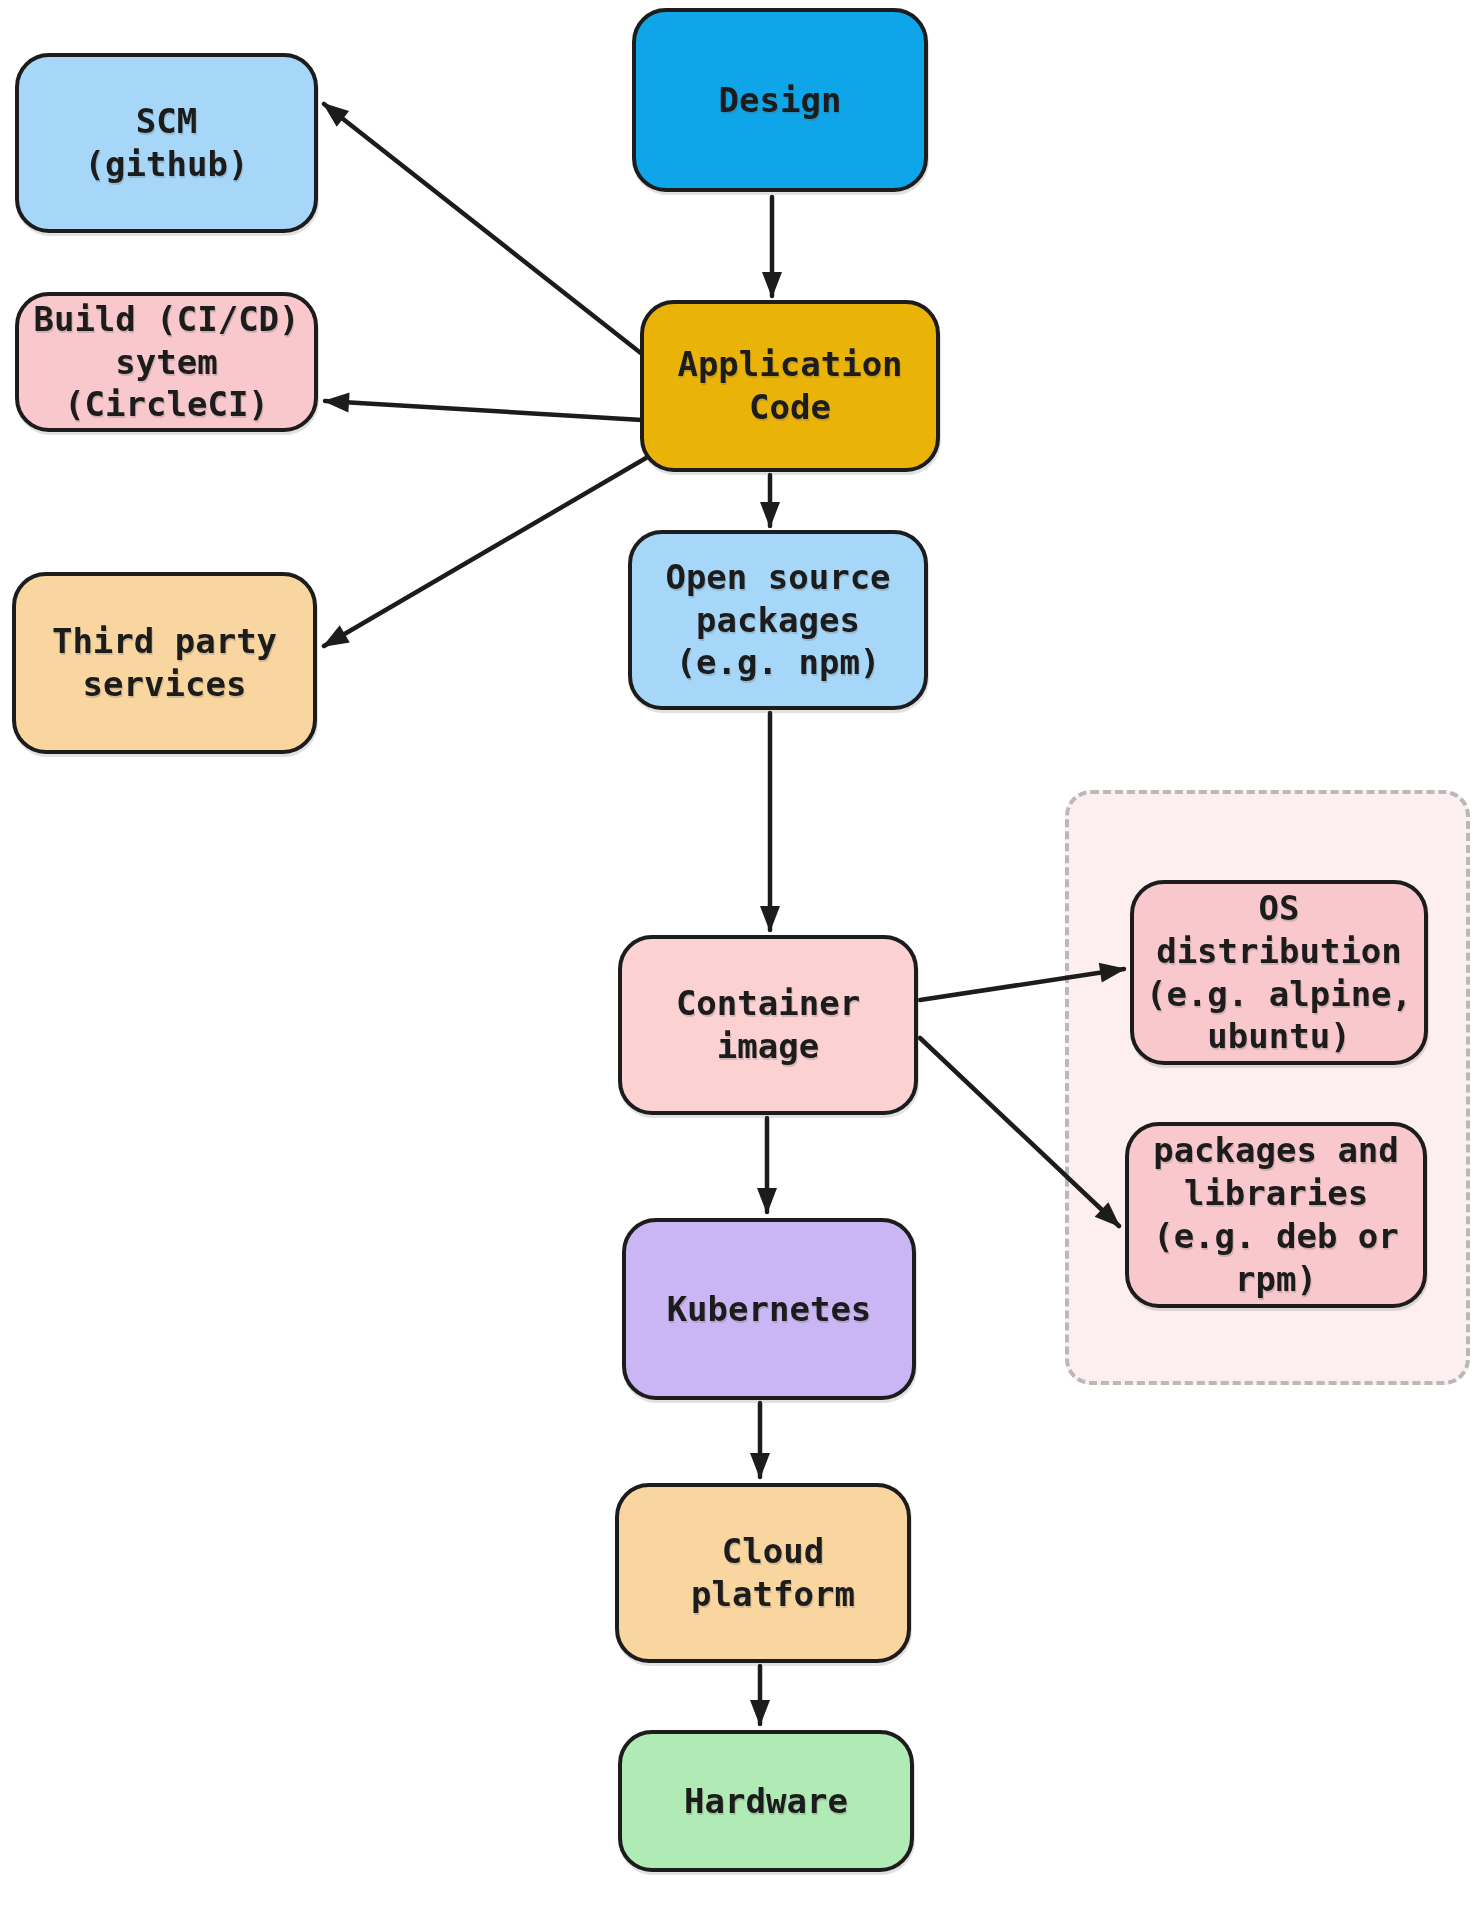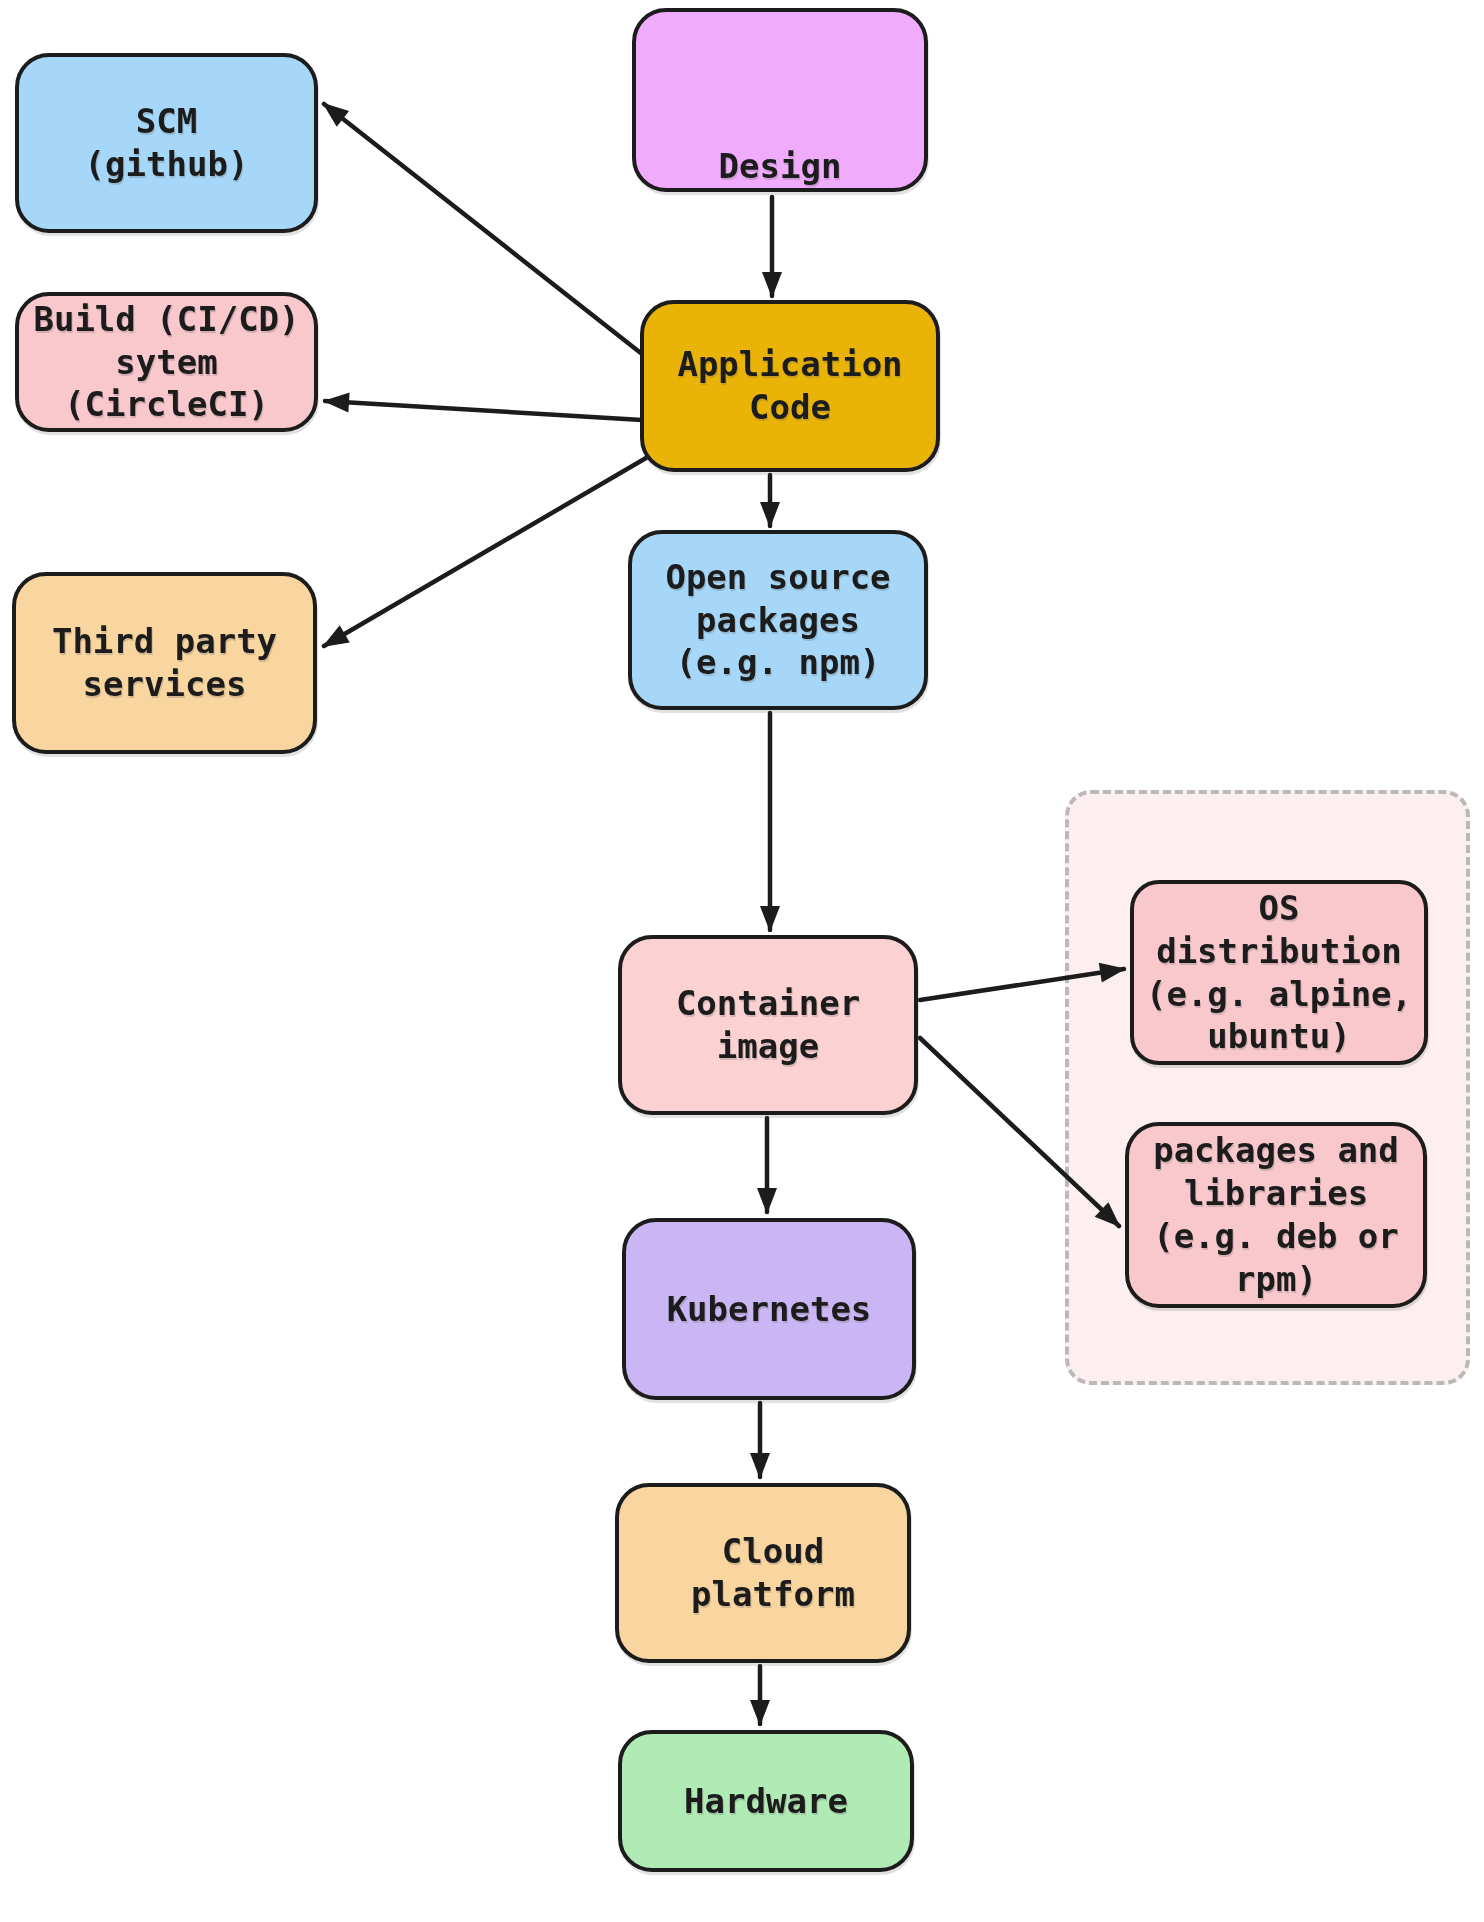--- a/index.html
+++ b/index.html
@@ -67,21 +67,21 @@
     <path class="edge" d="M767,1118 L767,1212" marker-end="url(#arrowhead)" style="stroke: rgb(28, 28, 28);"></path>
     <path class="edge" d="M760,1403 L760,1477" marker-end="url(#arrowhead)" style="stroke: rgb(28, 28, 28);"></path>
     <path class="edge" d="M760,1666 L760,1724" marker-end="url(#arrowhead)" style="stroke: rgb(28, 28, 28);"></path>
   </svg>
 
   <div class="node" style="left: 15px; top: 10px; width: 303px; height: 180px; background-color: rgb(166, 215, 248); margin-top: 43px;">
     <span class="label">SCM
 (github)</span>
   </div>
 
-  <div class="node" style="left: 632px; top: 8px; width: 296px; height: 184px; background-color: #f0abfc; align-items: flex-end;">
+  <div class="node" style="left: 632px; top: 8px; width: 296px; height: 184px; background-color: #0ea5e9;">
     <span class="label">Design</span>
   </div>
 
   <div class="node" style="left: 15px; top: 292px; width: 303px; height: 140px; background-color: rgb(249, 200, 204);">
     <span class="label">Build (CI/CD)
 sytem
 (CircleCI)</span>
   </div>
 
   <div class="node" style="left: 640px; top: 300px; width: 300px; height: 172px; background-color: #eab308;">
@@ -98,21 +98,21 @@
     <span class="label">Open source
 packages
 (e.g. npm)</span>
   </div>
 
   <div class="node" style="left: 618px; top: 935px; width: 300px; height: 180px; background-color: rgb(251, 209, 209);">
     <span class="label">Container
 image</span>
   </div>
 
-  <div class="node" style="left: 1130px; top: 880px; width: 298px; height: 185px; background-color: rgb(249, 200, 204); border-radius: 29px;">
+  <div class="node" style="left: 1130px; top: 880px; width: 298px; height: 185px; background-color: rgb(249, 200, 204);">
     <span class="label">OS
 distribution
 (e.g. alpine,
 ubuntu)</span>
   </div>
 
   <div class="node" style="left: 1125px; top: 1122px; width: 302px; height: 186px; background-color: rgb(249, 200, 204);">
     <span class="label">packages and
 libraries
 (e.g. deb or

